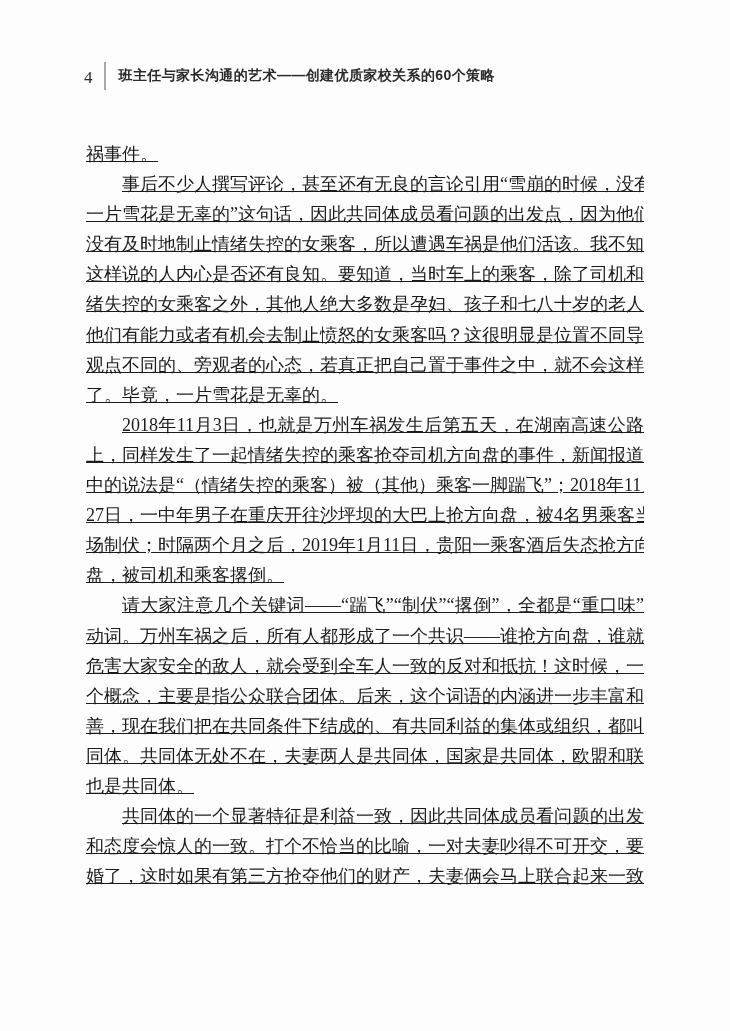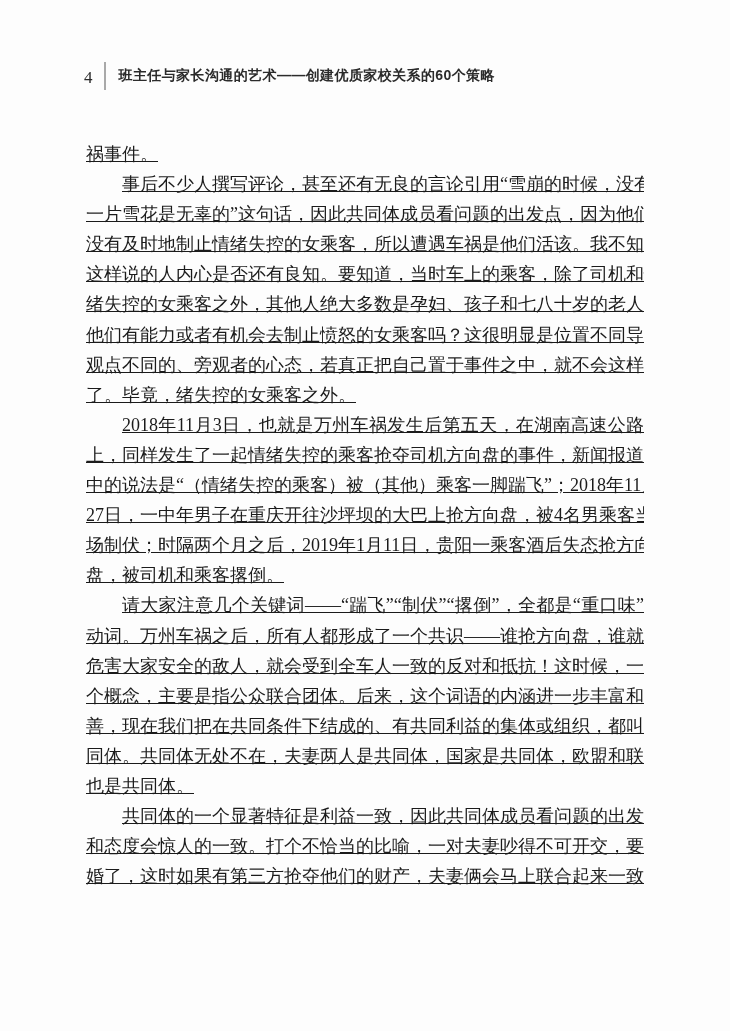--- a/index.html
+++ b/index.html
@@ -82,21 +82,21 @@
 
   <div class="body-text">
       <div class="line last">祸事件。</div>
       <div class="line indent">事后不少人撰写评论，甚至还有无良的言论引用“雪崩的时候，没有</div>
       <div class="line">一片雪花是无辜的”这句话，因此共同体成员看问题的出发点，因为他们</div>
       <div class="line">没有及时地制止情绪失控的女乘客，所以遭遇车祸是他们活该。我不知道</div>
       <div class="line">这样说的人内心是否还有良知。要知道，当时车上的乘客，除了司机和情</div>
       <div class="line">绪失控的女乘客之外，其他人绝大多数是孕妇、孩子和七八十岁的老人。</div>
       <div class="line">他们有能力或者有机会去制止愤怒的女乘客吗？这很明显是位置不同导致</div>
       <div class="line">观点不同的、旁观者的心态，若真正把自己置于事件之中，就不会这样想</div>
-      <div class="line last">了。毕竟，绪失控的女乘客之外。</div>
+      <div class="line last">了。毕竟，一片雪花是无辜的。</div>
       <div class="line indent">2018年11月3日，也就是万州车祸发生后第五天，在湖南高速公路</div>
       <div class="line">上，同样发生了一起情绪失控的乘客抢夺司机方向盘的事件，新闻报道</div>
       <div class="line">中的说法是“（情绪失控的乘客）被（其他）乘客一脚踹飞”；2018年11月</div>
       <div class="line">27日，一中年男子在重庆开往沙坪坝的大巴上抢方向盘，被4名男乘客当</div>
       <div class="line">场制伏；时隔两个月之后，2019年1月11日，贵阳一乘客酒后失态抢方向</div>
       <div class="line last">盘，被司机和乘客撂倒。</div>
       <div class="line indent">请大家注意几个关键词——“踹飞”“制伏”“撂倒”，全都是“重口味”</div>
       <div class="line">动词。万州车祸之后，所有人都形成了一个共识——谁抢方向盘，谁就是</div>
       <div class="line">危害大家安全的敌人，就会受到全车人一致的反对和抵抗！这时候，一个</div>
       <div class="line">个概念，主要是指公众联合团体。后来，这个词语的内涵进一步丰富和完</div>

